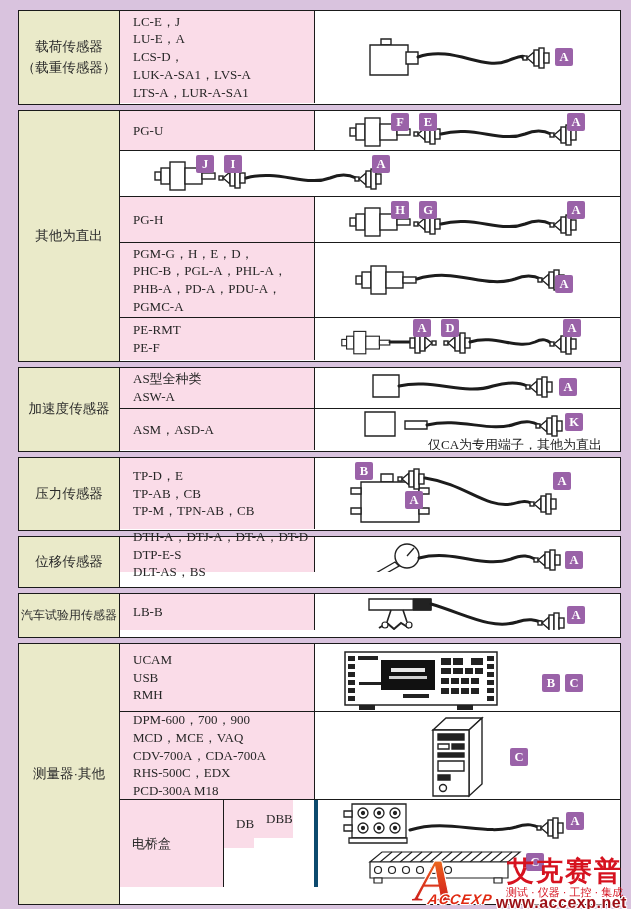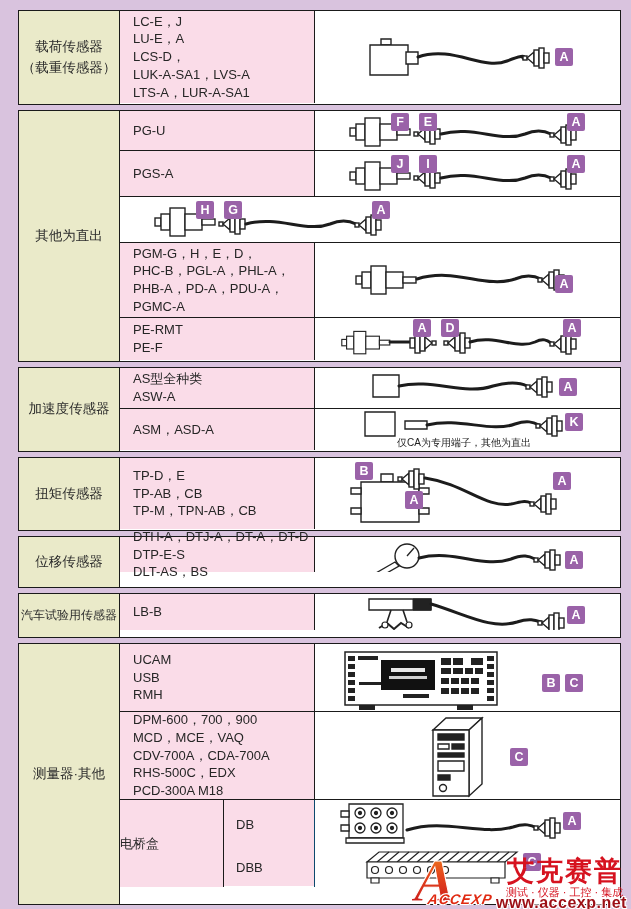--- a/index.html
+++ b/index.html
@@ -12,43 +12,43 @@
   .table{position:absolute;left:18px;top:10px;width:603px;}
   .group{
     display:flex;margin-bottom:5px;box-sizing:border-box;
     border:1.5px solid #1a1a1a;background:#fff;
   }
   .cat{
     width:101px;min-width:101px;background:#eaeac9;border-right:1px solid #1a1a1a;
     display:flex;align-items:center;justify-content:center;text-align:center;
     font-size:13.5px;line-height:1.55;color:#2b2b2b;white-space:pre-line;padding:2px;box-sizing:border-box;
   }
-  .rows{flex:1;display:flex;flex-direction:column;}
+  .rows{flex:1;display:flex;flex-direction:column;font-family:Liberation Serif, serif;}
   .row{display:flex;box-sizing:border-box;}
   .row.bb{border-bottom:1px solid #1a1a1a;}
   .model{
     width:195px;min-width:195px;background:#fadce8;border-right:1px solid #1a1a1a;
     display:flex;align-items:center;font-size:13px;line-height:1.36;
     white-space:pre-line;padding-left:13px;box-sizing:border-box;color:#262626;
   }
   .diagram{flex:1;position:relative;background:#ffffff;overflow:hidden;}
   .badge{
     position:absolute;width:18px;height:18px;border-radius:2px;
     background:#9a62a8;color:#ffffff;font-weight:bold;font-size:12.5px;
     display:flex;align-items:center;justify-content:center;z-index:5;
   }
-  .note{position:absolute;font-size:10px;color:#222;white-space:nowrap;z-index:4;}
+  .note{position:absolute;font-size:13px;color:#222;white-space:nowrap;z-index:4;margin-left:31px;}
   svg.diag{position:absolute;left:0;top:0;}
   svg.diag *{vector-effect:non-scaling-stroke;}
   
   .bridge-label{
     width:104px;min-width:104px;background:#fadce8;border-right:1px solid #1a1a1a;
-    display:flex;align-items:center;font-size:13px;box-sizing:border-box;
-  }
-  .bridge-sub{width:90px;min-width:90px;display:flex;flex-direction:column;border-right:1px solid #0c4a6e;}
+    display:flex;align-items:center;padding-left:12px;font-size:13px;box-sizing:border-box;
+  }
+  .bridge-sub{width:90px;min-width:90px;display:flex;flex-direction:row;border-right:4px solid #0c4a6e;}
   .bridge-sub .scell{
     background:#fadce8;display:flex;align-items:center;padding-left:12px;
     font-size:13px;box-sizing:border-box;
   }
   .imgcol{flex:1;display:flex;flex-direction:column;}
   .imgcol .diagram{flex:none;}
   
   .wm{position:absolute;left:412px;top:853px;width:219px;height:56px;z-index:30;pointer-events:none;}
   .wm-letter{position:absolute;left:0;top:-4px;}
   .wm-word{
@@ -137,35 +137,35 @@
             <path d="M126,23 C158,14 186,32 210,23 C222,18 230,20 236,23" fill="none" stroke="#1c1c1c" stroke-width="3" stroke-linecap="round"></path>
             <use href="#plug-tl" x="234" y="13"></use>
           </svg>
           <span class="badge" style="left:76px;top:2px">F</span>
           <span class="badge" style="left:104px;top:2px">E</span>
           <span class="badge" style="left:252px;top:2px">A</span>
         </div>
       </div>
 
       <div class="row bb" style="height:46px">
-        <div class="model">PGS-A</div>
         <div class="diagram">
           <svg class="diag" width="302" height="45">
             <use href="#dev-press" x="34" y="8"></use>
             <use href="#plug-tl" x="98" y="16"></use>
             <path d="M126,27 C158,18 186,36 210,27 C222,22 230,24 236,27" fill="none" stroke="#1c1c1c" stroke-width="3" stroke-linecap="round"></path>
             <use href="#plug-tl" x="234" y="17"></use>
           </svg>
           <span class="badge" style="left:76px;top:4px">J</span>
           <span class="badge" style="left:104px;top:4px">I</span>
           <span class="badge" style="left:252px;top:4px">A</span>
         </div>
       </div>
 
       <div class="row bb" style="height:46px">
+        <div class="model">PG-H</div>
         <div class="diagram">
           <svg class="diag" width="302" height="45">
             <use href="#dev-press" x="34" y="8"></use>
             <use href="#plug-tl" x="98" y="16"></use>
             <path d="M126,27 C158,18 186,36 210,27 C222,22 230,24 236,27" fill="none" stroke="#1c1c1c" stroke-width="3" stroke-linecap="round"></path>
             <use href="#plug-tl" x="234" y="17"></use>
           </svg>
           <span class="badge" style="left:76px;top:4px">H</span>
           <span class="badge" style="left:104px;top:4px">G</span>
           <span class="badge" style="left:252px;top:4px">A</span>
@@ -234,21 +234,21 @@
             <use href="#plug-tl" x="220" y="6"></use>
           </svg>
           <span class="badge" style="left:250px;top:4px">K</span>
           <span class="note" style="left:82px;top:27px">仅CA为专用端子，其他为直出</span>
         </div>
       </div>
     </div>
   </div>
 
   <div class="group" style="height:74px">
-    <div class="cat">扭矩传感器</div>
+    <div class="cat">压力传感器</div>
     <div class="rows">
       <div class="row" style="height:71px">
         <div class="model">TP-D，E
 TP-AB，CB
 TP-M，TPN-AB，CB</div>
         <div class="diagram">
           <svg class="diag" width="302" height="70">
             <g stroke="#222" stroke-width="1.4" fill="#fff">
               <rect x="66" y="16" width="12" height="8"></rect>
               <rect x="46" y="24" width="58" height="40"></rect>

